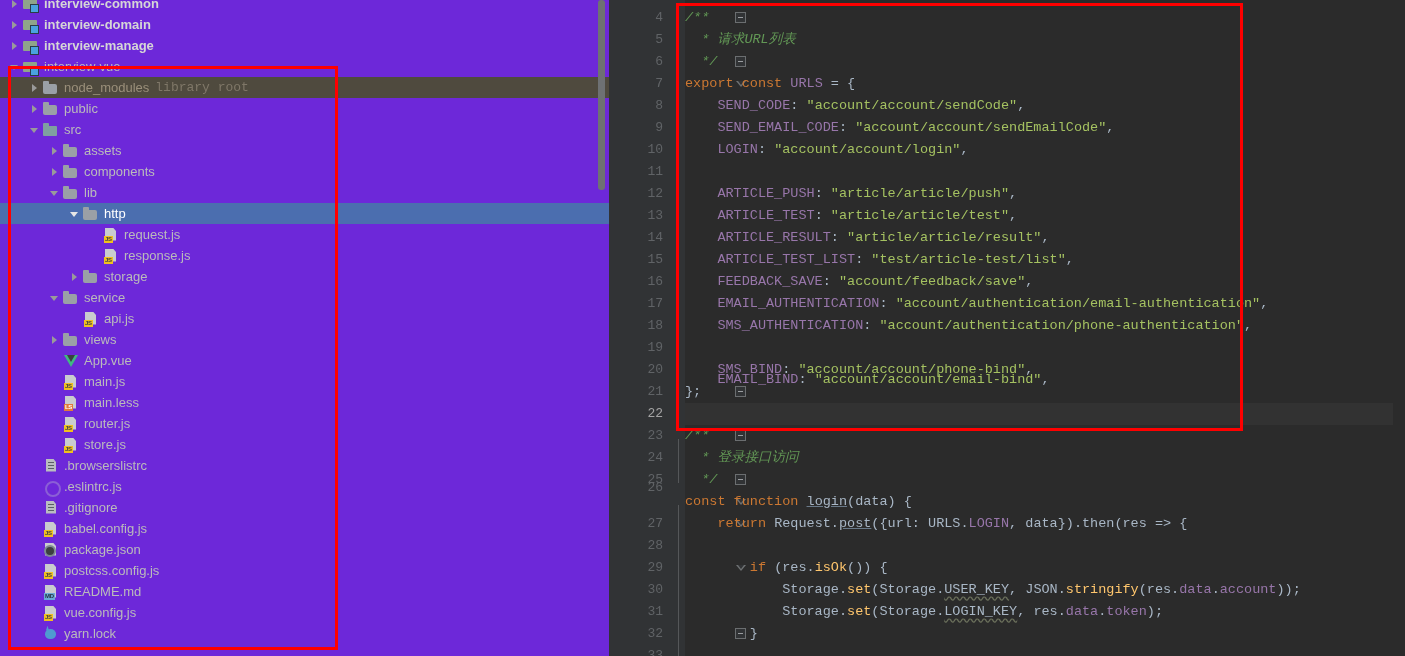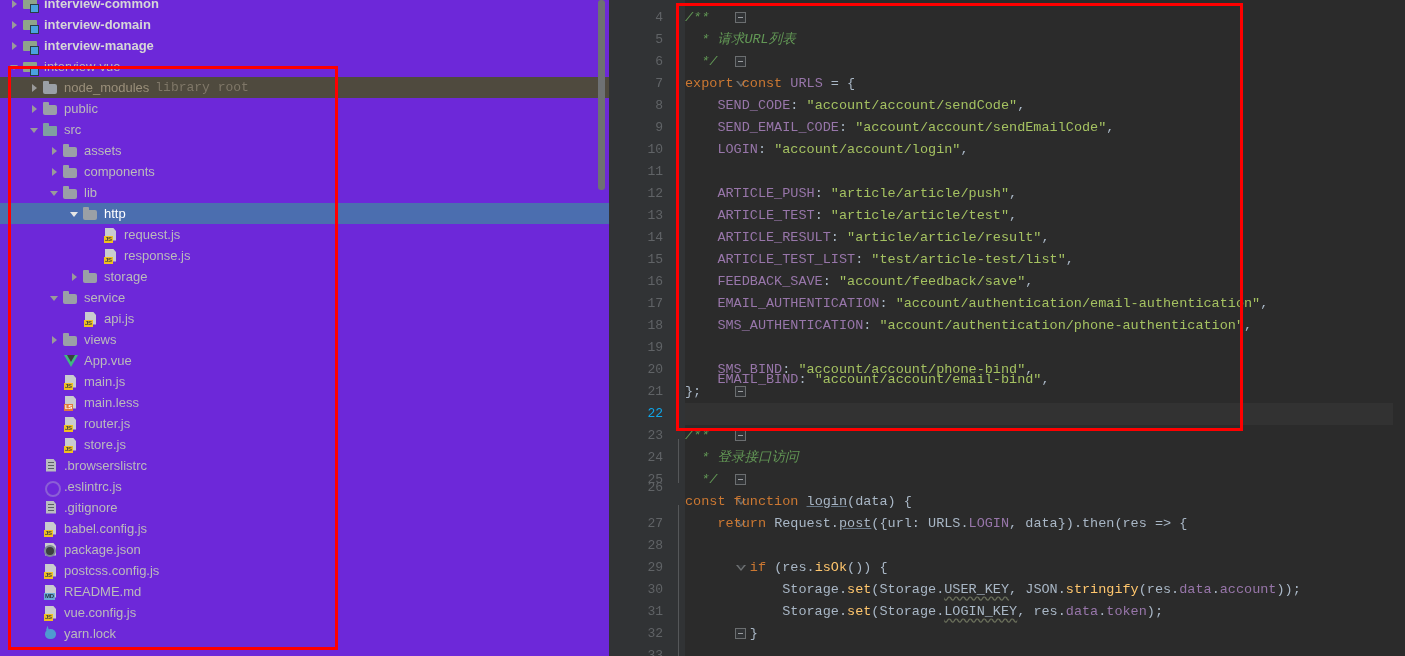--- a/index.html
+++ b/index.html
@@ -171,21 +171,21 @@
   #gutter {
     position: absolute; left: 0; top: 0; width: 62px; height: 656px;
     background: #313335;
   }
   .lnum {
     position: absolute; right: 8px;
     width: 54px; text-align: right;
     color: #606366; font-size: 13px; line-height: 22px; height: 22px;
     font-family: "Liberation Mono", monospace;
   }
-  .lnum.current { color: #0ea5e9; }
+  .lnum.current { color: #a3a3a3; }
 
   #foldcol { position: absolute; left: 62px; top: 0; width: 14px; height: 656px; background: #313335; }
   .foldline {
     position: absolute; left: 69px; width: 1px; background: #555759;
   }
   .foldmark {
     position: absolute; left: 64px; width: 11px; height: 11px;
     border: 1px solid #6b6e70; background: #313335;
   }
   .foldmark::before {

